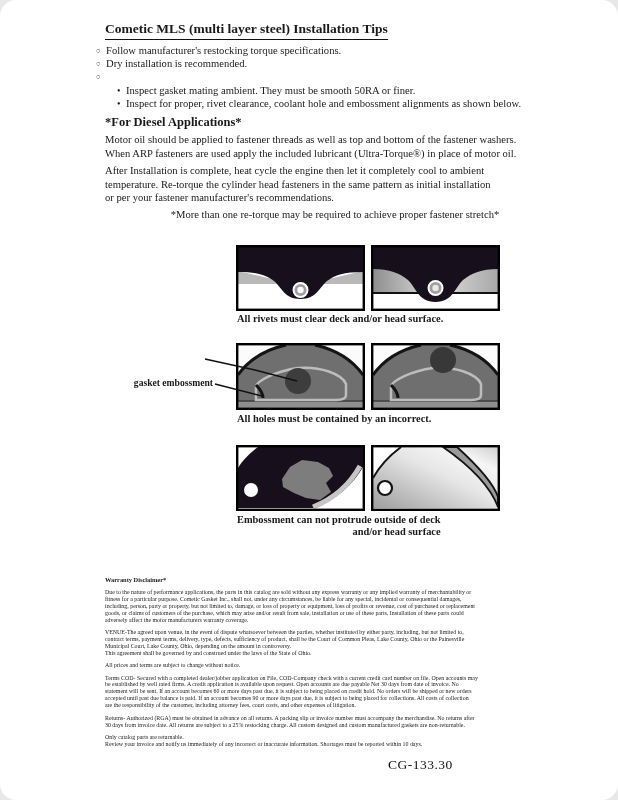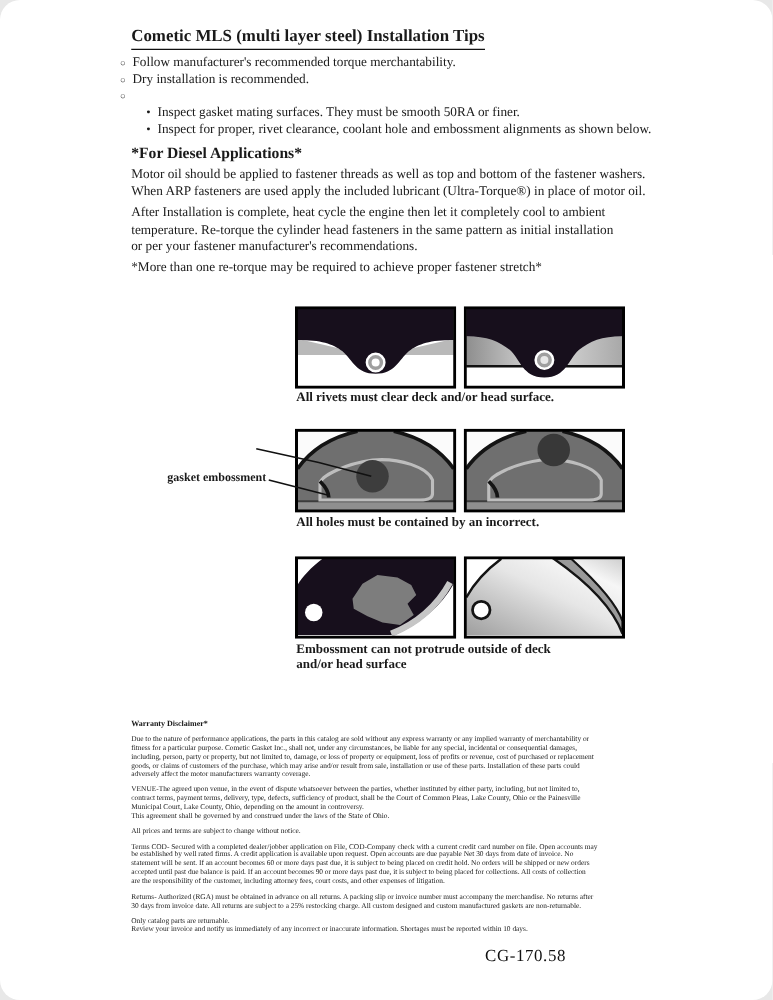--- a/index.html
+++ b/index.html
@@ -36,46 +36,46 @@
 </head>
 <body>
 
 <div class="page">
 
   <div class="abs title">Cometic MLS (multi layer steel) Installation Tips</div>
 
   <div class="abs bullets">
     <div class="b-row">
       <span class="b-marker">○</span>
-      <span>Follow manufacturer's recommended torque merchantability.</span>
+      <span>Follow manufacturer's restocking torque specifications.</span>
     </div>
     <div class="b-row">
       <span class="b-marker">○</span>
       <span>Dry installation is recommended.</span>
     </div>
     <div class="b-row">
       <span class="b-marker">○</span>
     </div>
     <div class="sb-row">
       <span class="sb-marker">•</span>
-      <span>Inspect gasket mating surfaces.  They must be smooth 50RA or finer.</span>
+      <span>Inspect gasket mating ambient.  They must be smooth 50RA or finer.</span>
     </div>
     <div class="sb-row">
       <span class="sb-marker">•</span>
       <span>Inspect for proper, rivet clearance, coolant hole and embossment alignments as shown below.</span>
     </div>
   </div>
 
   <div class="abs diesel-h" style="top: 115px; left: 105px;">*For Diesel Applications*</div>
   <div class="abs body-par" style="top:164px;">After Installation is complete, heat cycle the engine then let it completely cool to ambient
 temperature. Re-torque the cylinder head fasteners in the same pattern as initial installation
 or per your fastener manufacturer's recommendations.</div>
   <div class="abs body-par" style="top:133px;">Motor oil should be applied to fastener threads as well as top and bottom of the fastener washers.
 When ARP fasteners are used apply the included lubricant (Ultra-Torque®) in place of motor oil.</div>
-  <div class="abs body-par" style="top:208px;">*More than one re-torque may be required to achieve proper fastener stretch*</div>
+  <div class="abs body-par" style="top:208px;text-align:center;">*More than one re-torque may be required to achieve proper fastener stretch*</div>
 
   <div class="abs rw-row" style="left:236px;top:228px;">
     <span class="rw">RIGHT</span>
     <span class="rw">WRONG</span>
   </div>
   <div class="abs img-row" style="left:236px;top:245px;">
 
     <svg class="diag" width="129" height="66" viewBox="0 0 129 66">
       <rect x="0" y="0" width="129" height="66" fill="#ffffff"></rect>
       <path d="M2,26 L58,39 L2,39 Z" fill="#b9b9b9"></path>
@@ -176,21 +176,21 @@
         </linearGradient>
       </defs>
       <rect x="2" y="2" width="125" height="61" fill="url(#g-band)"></rect>
       <path d="M2,2 L30,2 C18,11 8,22 2,33 Z" fill="#ffffff"></path>
       <path d="M30,2 C18,11 8,22 2,33" fill="none" stroke="#141414" stroke-width="2"></path>
       <path d="M72,2 L86,2 C108,22 123,40 127,52 L127,62 C118,38 95,18 72,2 Z" fill="#9a9a9a" stroke="#141414" stroke-width="1.8"></path>
       <circle cx="14" cy="43" r="7" fill="#ffffff" stroke="#141414" stroke-width="2.2"></circle>
       <rect x="1.2" y="1.2" width="126.6" height="63.6" fill="none" stroke="#000000" stroke-width="2.4"></rect>
     </svg>
   </div>
-  <div class="abs caption" style="top:514px;">Embossment can not protrude outside of deck
+  <div class="abs caption" style="top:514px;text-align:right;">Embossment can not protrude outside of deck
 and/or head surface</div>
 
   <div class="abs disclaimer">
     <p class="disc-h">Warranty Disclaimer*</p>
     <p class="disc-p">Due to the nature of performance applications, the parts in this catalog are sold without any express warranty or any implied warranty of merchantability or
 fitness for a particular purpose.  Cometic Gasket Inc., shall not, under any circumstances, be liable for any special, incidental or consequential damages,
 including, person, party or property, but not limited to, damage, or loss of property or equipment, loss of profits or revenue, cost of purchased or replacement
 goods, or claims of customers of the purchase, which may arise and/or result from sale, installation or use of these parts.  Installation of these parts could
 adversely affect the motor manufacturers warranty coverage.</p>
     <p class="disc-p">VENUE-The agreed upon venue, in the event of dispute whatsoever between the parties, whether instituted by either party, including, but not limited to,
@@ -202,15 +202,15 @@
 be established by well rated firms.  A credit application is available upon request.  Open accounts are due payable Net 30 days from date of invoice.  No
 statement will be sent.  If an account becomes 60 or more days past due, it is subject to being placed on credit hold.  No orders will be shipped or new orders
 accepted until past due balance is paid.  If an account becomes 90 or more days past due, it is subject to being placed for collections.  All costs of collection
 are the responsibility of the customer, including attorney fees, court costs, and other expenses of litigation.</p>
     <p class="disc-p">Returns- Authorized (RGA) must be obtained in advance on all returns.  A packing slip or invoice number must accompany the merchandise.  No returns after
 30 days from invoice date.  All returns are subject to a 25% restocking charge.  All custom designed and custom manufactured gaskets are non-returnable.</p>
     <p class="disc-p">Only catalog parts are returnable.
 Review your invoice and notify us immediately of any incorrect or inaccurate information.  Shortages must be reported within 10 days.</p>
   </div>
 
-  <div class="abs pagenum">CG-170.58</div>
+  <div class="abs pagenum">CG-133.30</div>
 
 </div>
 
 </body></html>

